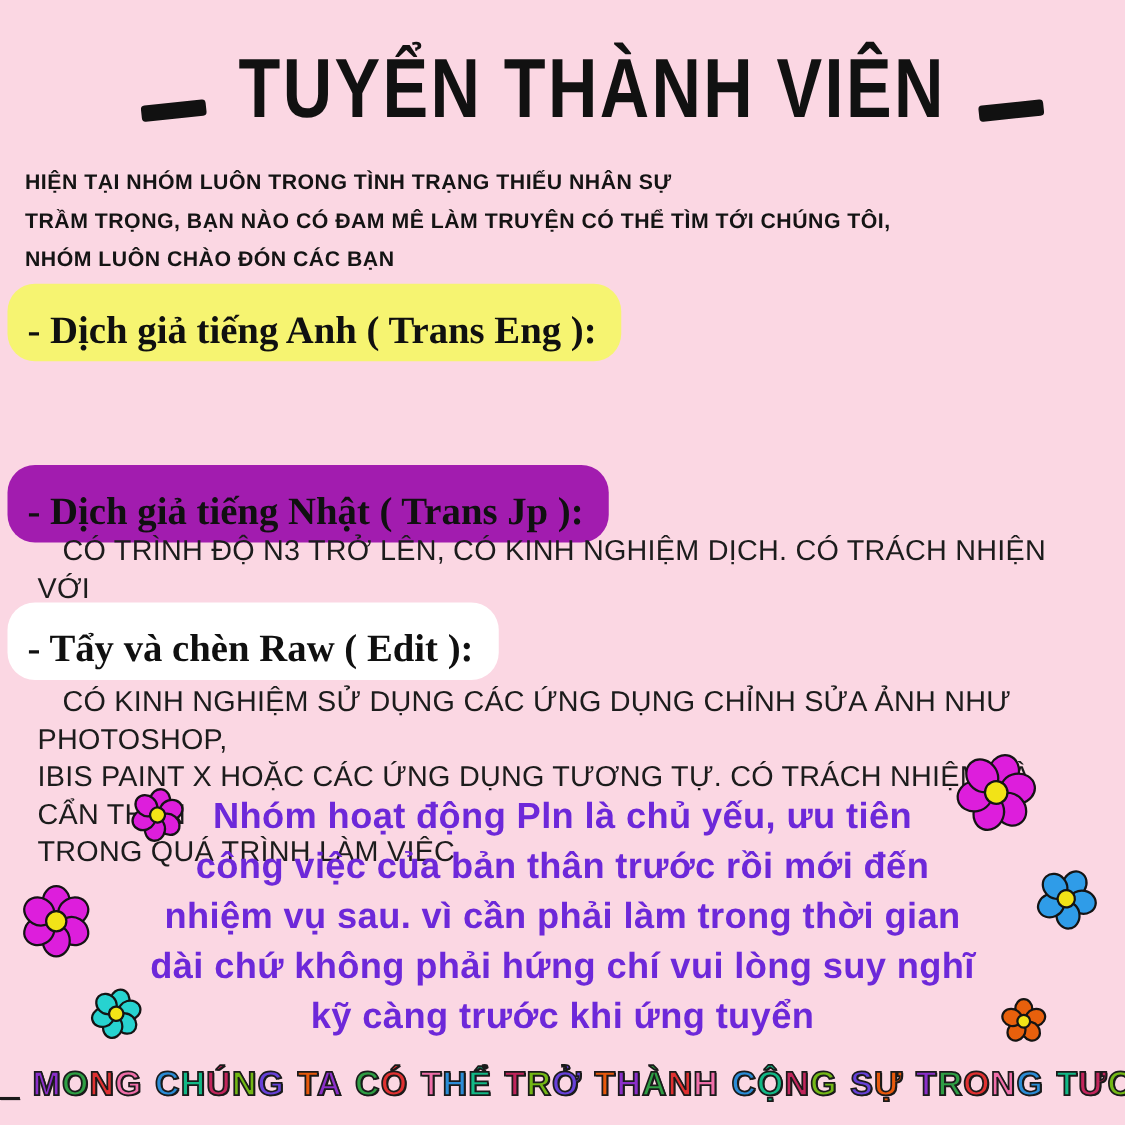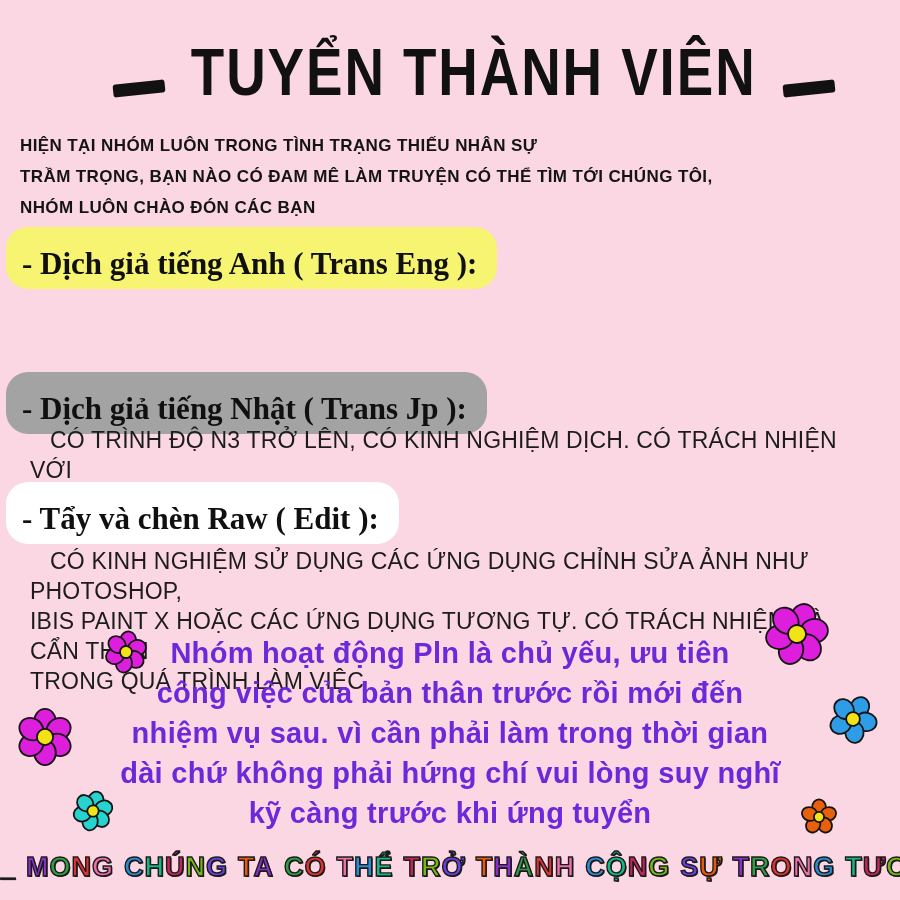--- a/index.html
+++ b/index.html
@@ -47,21 +47,21 @@
     display:inline-block;
     padding:19px 20px 7px 16px;
     border-radius:22px;
     font-family:"Liberation Serif", serif;
     font-weight:bold;
     font-size:31px;
     color:#101010;
     white-space:nowrap;
   }
   .pill.eng{top:227px;background:#F6F471;}
-  .pill.jp{top:372px;background:#a3a3a3;}
+  .pill.jp{top:372px;background:#a21caf;}
   .pill.edit{top:482px;background:#ffffff;}
   .sec-body{
     position:absolute;left:30px;width:848px;
     font-size:23px;
     line-height:30px;
     letter-spacing:.2px;
     white-space:pre-line;
     text-indent:20px;
     color:#1c1c1c;
   }

